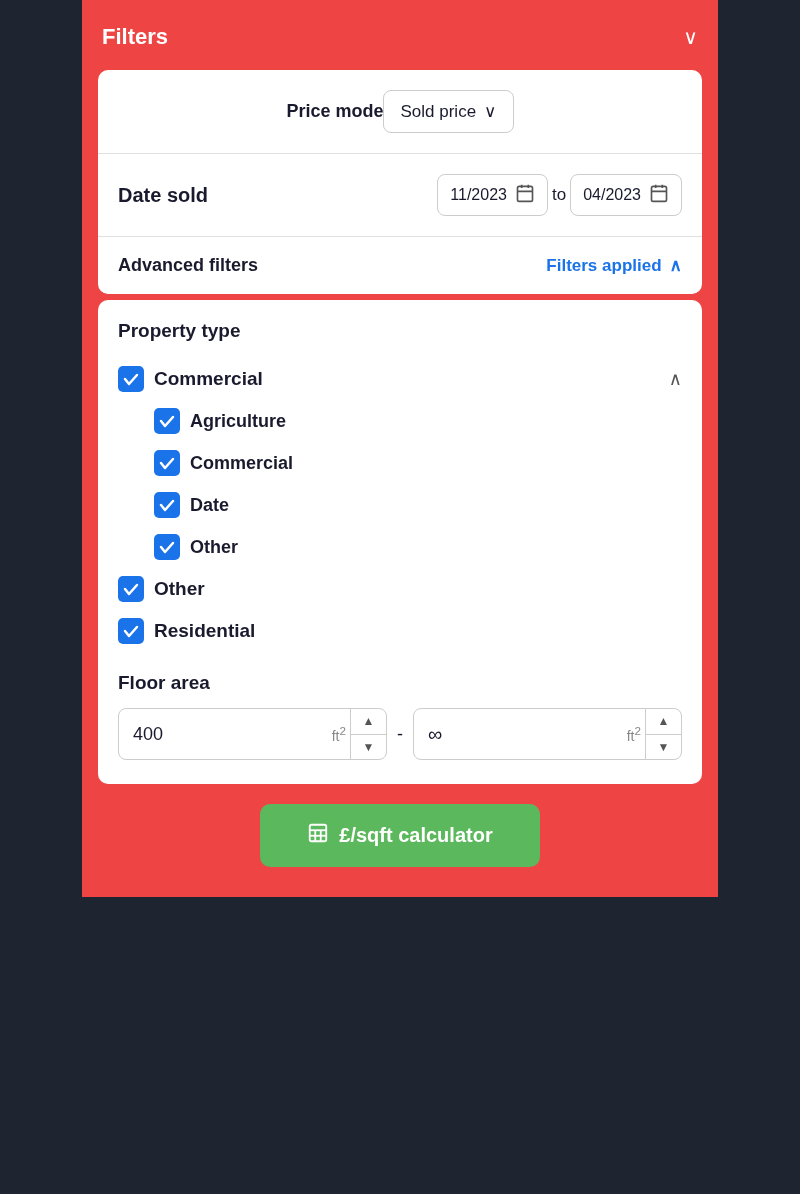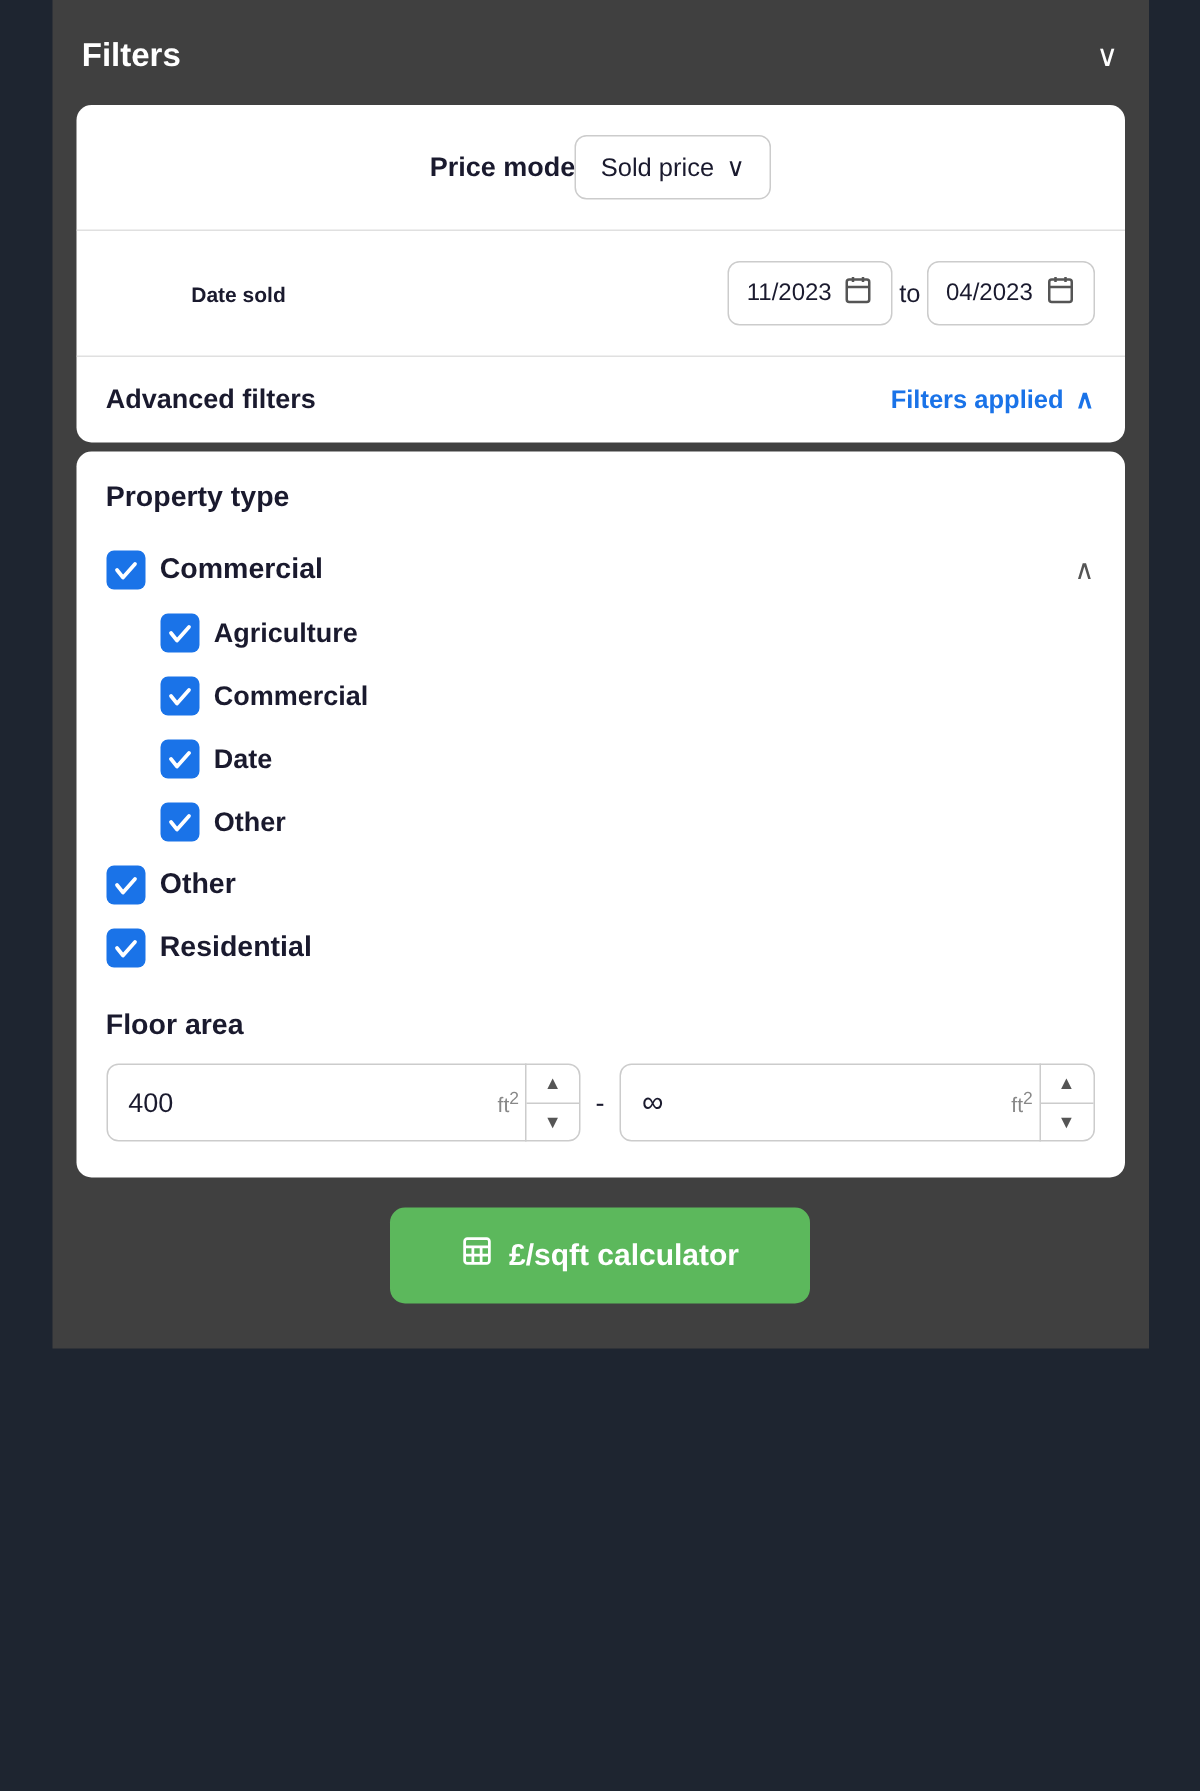--- a/index.html
+++ b/index.html
@@ -8,22 +8,22 @@
       font-family: -apple-system, BlinkMacSystemFont, 'Segoe UI', sans-serif;
       width: 800px;
       min-height: 1194px;
       display: flex;
       flex-direction: column;
       align-items: center;
       padding: 0;
     }
 
     .filters-container {
-      width: 731px;
-      background: #404040;
+      width: 636px;
+      background: #ef4444;
       padding: 10px 16px 20px 16px;
     }
 
     .filters-header {
       display: flex;
       justify-content: space-between;
       align-items: center;
       padding: 14px 4px 14px 4px;
       margin-bottom: 6px;
     }
@@ -80,25 +80,24 @@
     }
 
     .date-sold-row {
       display: flex;
       align-items: center;
       padding: 20px 20px;
       gap: 12px;
     }
 
     .date-sold-label {
-      font-size: 14px;
+      font-size: 20px;
       font-weight: 600;
       color: #1a1a2e;
       min-width: 120px;
-      text-align: right;
     }
 
     .date-inputs {
       display: flex;
       align-items: center;
       gap: 4px;
       margin-left: auto;
     }
 
     .date-input-box {

